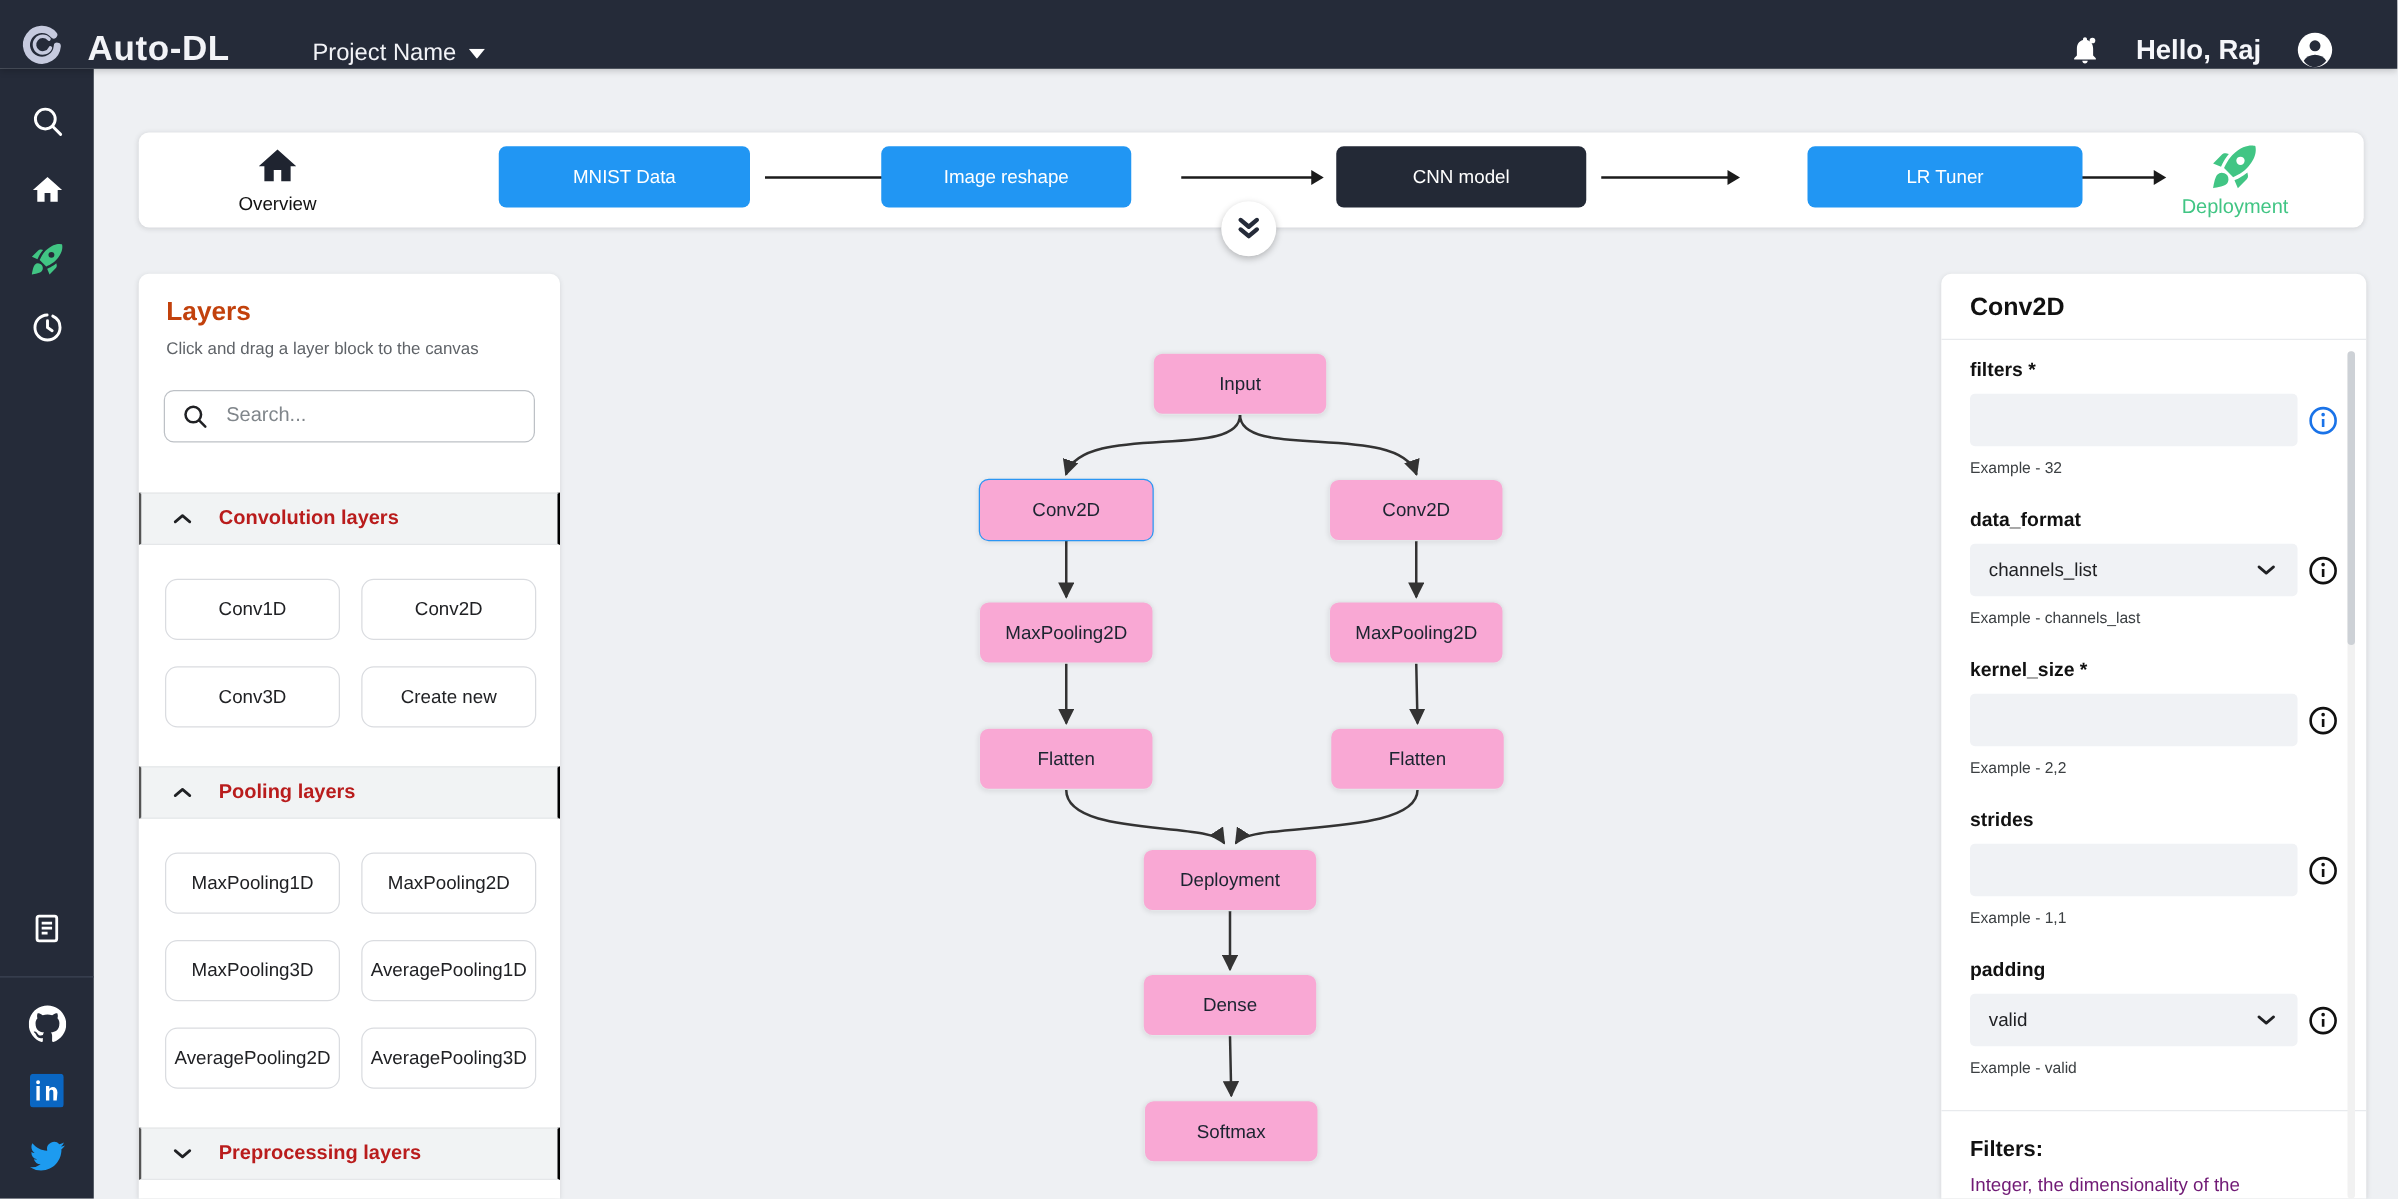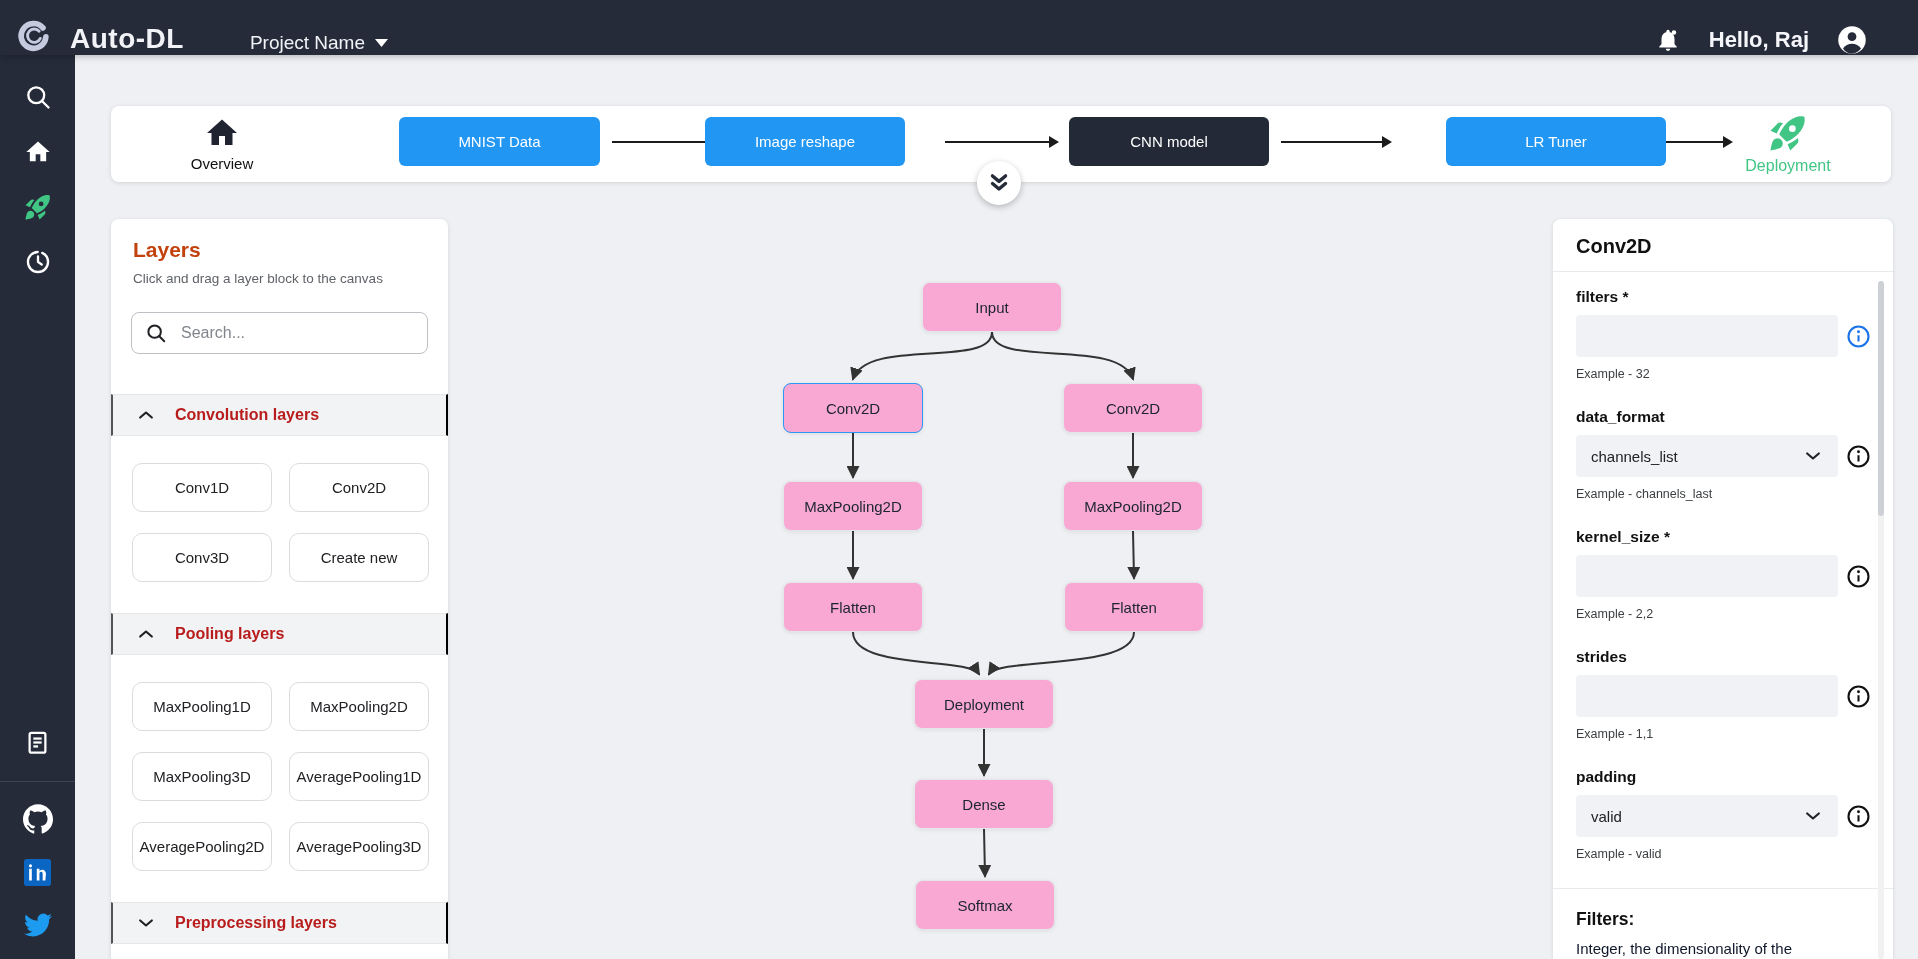--- a/index.html
+++ b/index.html
@@ -83,21 +83,21 @@
   .f-label{font-size:15.5px;font-weight:bold;color:#111;margin-bottom:9px}
   .f-row{display:flex;align-items:center;gap:8px;width:302px}
   .f-control{width:262px;height:42px;background:#f0f2f5;border-radius:4px;border:0;display:flex;
     align-items:center;padding:0 15px;font-size:15px;color:#202124;cursor:pointer;font-family:inherit}
   .f-control.is-input{cursor:text}
   .f-control .chev{margin-left:auto;display:flex}
   .f-example{margin-top:10px;font-size:12.5px;color:#3c4043}
   .info-btn{background:none;border:0;padding:0;cursor:pointer;display:flex}
   .docs{margin-top:20px}
   .docs-head{margin:20px 23px 8px;font-size:17.5px;font-weight:bold;color:#111}
-  .docs-text{margin:0 23px;font-size:15px;color:#0f172a;line-height:1.45}
+  .docs-text{margin:0 23px;font-size:15px;color:#701a75;line-height:1.45}
   .scroll-track{position:absolute;right:9px;top:62px;bottom:0;width:6px;background:#f1f1f1;border-radius:3px}
   .scroll-thumb{position:absolute;right:9px;top:62px;height:235px;width:6px;background:#cdd1d6;border-radius:3px;cursor:grab}
 </style>
 </head>
 <body>
 
 <header class="navbar">
   <span class="logo">
     <svg width="38" height="38" viewBox="0 0 40 40" fill="none" stroke="#c6cade" stroke-linecap="round">
       <path d="M30.5 11.5A13 13 0 1 0 33.5 21" stroke-width="6"></path>

